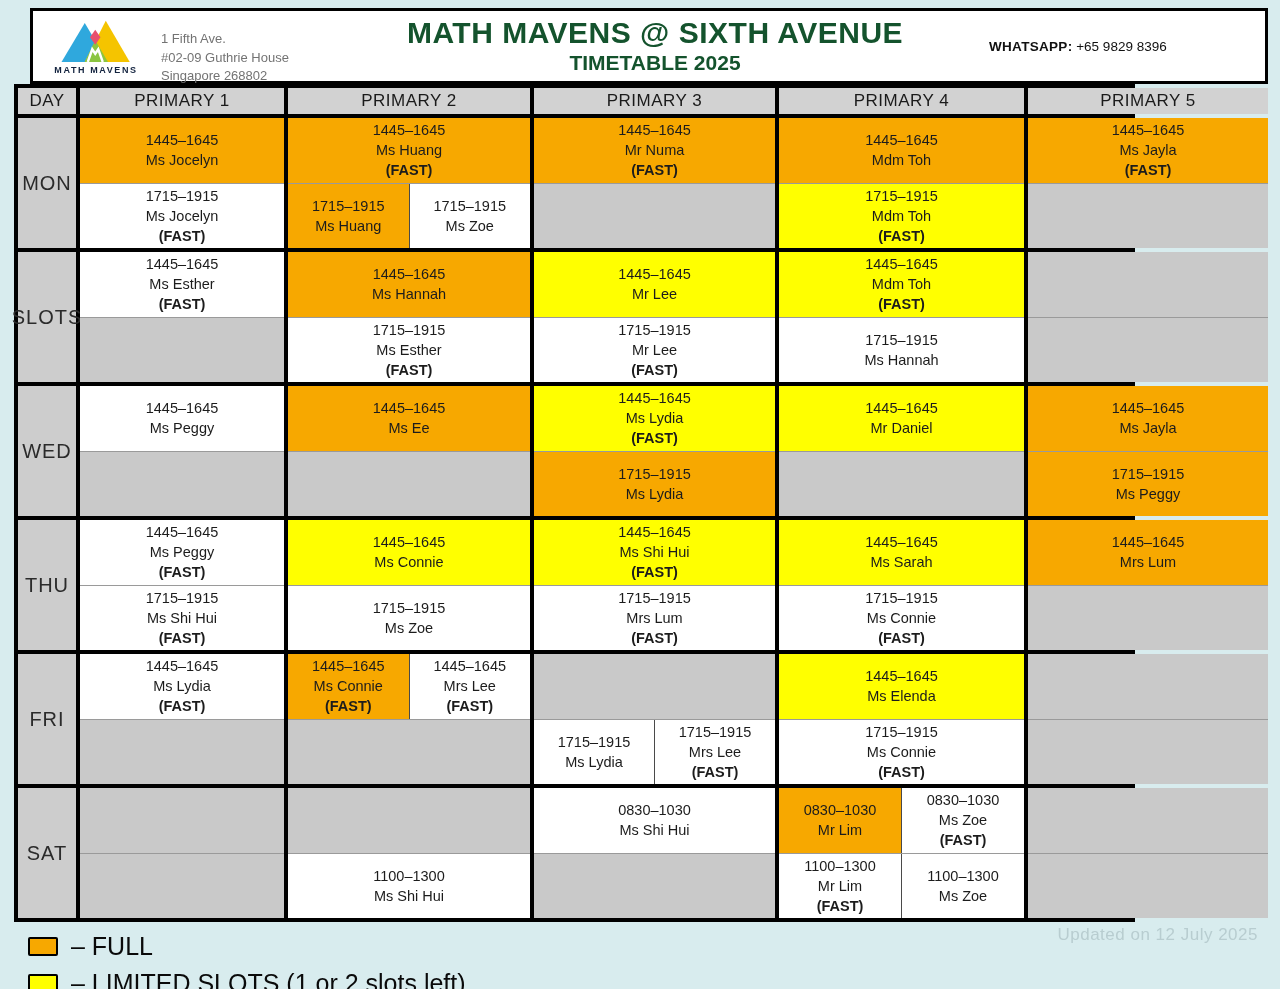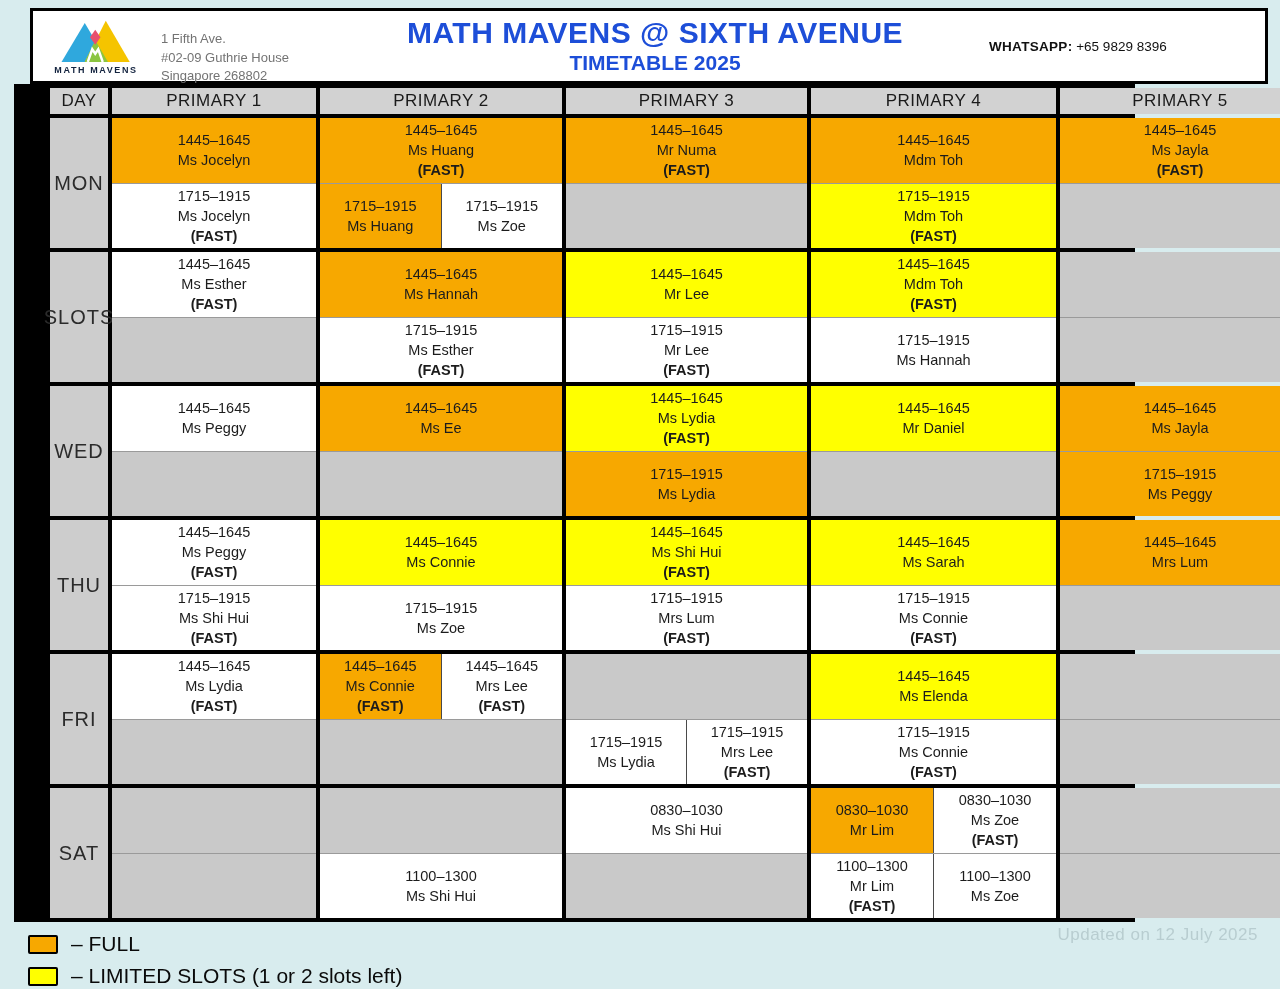--- a/index.html
+++ b/index.html
@@ -13,35 +13,34 @@
 
   
   .header-box {
     position:absolute; left:30px; top:8px; width:1238px; height:76px;
     background:#fff; border:3px solid #000; box-sizing:border-box;
     display:flex; align-items:center;
   }
   .logo-wrap { width:102px; padding-left:12px; display:flex; flex-direction:column; align-items:center; }
   .logo-text { font-size:9px; font-weight:bold; letter-spacing:1.6px; color:#13233f; margin-top:1px; white-space:nowrap; }
   .address { font-size:13px; color:#737373; line-height:1.45; margin-left:14px; width:160px;margin-top:24px; }
-  .title-wrap { flex:1; text-align:center; color:#1d4ed8; }
+  .title-wrap { flex:1; text-align:center; color:#14532d; }
   .main-title { font-size:30px; font-weight:800; letter-spacing:0.5px; line-height:1.05; }
   .sub-title { font-size:21px; font-weight:800; margin-top:3px; }
   .whatsapp { width:255px; font-size:13.5px; color:#111; padding-right:21px; }
   .whatsapp b { letter-spacing:0.3px; }
 
   
   .table {
     position:absolute; left:14px; top:84px; width:1121px; height:838px;
     background:#000; border:4px solid #000; box-sizing:border-box;
     display:grid;
     grid-template-columns:58px 204px 242px 241px 245px 240px;
     grid-template-rows:26px repeat(6, 1fr);
     gap:4px;
-    padding-left:32px;
   }
   .col-header {
     background:#D2D2D2; display:flex; align-items:center; justify-content:center;
     font-size:17px; letter-spacing:0.5px; color:#1a1a1a;
   }
   .day-label {
     background:#CDCDCD; display:flex; align-items:center; justify-content:center;
     font-size:20px; letter-spacing:1px; color:#2b2b2b;
   }
   .pcol { display:flex; flex-direction:column; background:var(--empty,#C9C9C9); min-width:0; }
@@ -53,21 +52,21 @@
   }
   .cell + .cell { border-left:1px solid #4a4a4a; }
   .bg-full    { background:var(--full,#F7A800); }
   .bg-limited { background:var(--limited,#FFFF00); }
   .bg-open    { background:#ffffff; }
   .bg-empty   { background:var(--empty,#C9C9C9); }
   .fast { font-weight:bold; }
 
   
   .legend { position:absolute; left:28px; top:932px; }
-  .legend-row { display:flex; align-items:center; margin-bottom:8px; font-size:21px; color:#0a0a0a; }
+  .legend-row { display:flex; align-items:center; margin-bottom:8px; font-size:25px; color:#0a0a0a; }
   .swatch { width:30px; height:19px; border:2px solid #000; border-radius:2px; margin-right:13px; box-sizing:border-box; }
   .updated {
     position:absolute; right:22px; top:925px;
     font-size:17px; color:#b8cdd0; letter-spacing:0.5px;
   }
 </style>
 </head>
 <body>
 
 <div class="header-box">

